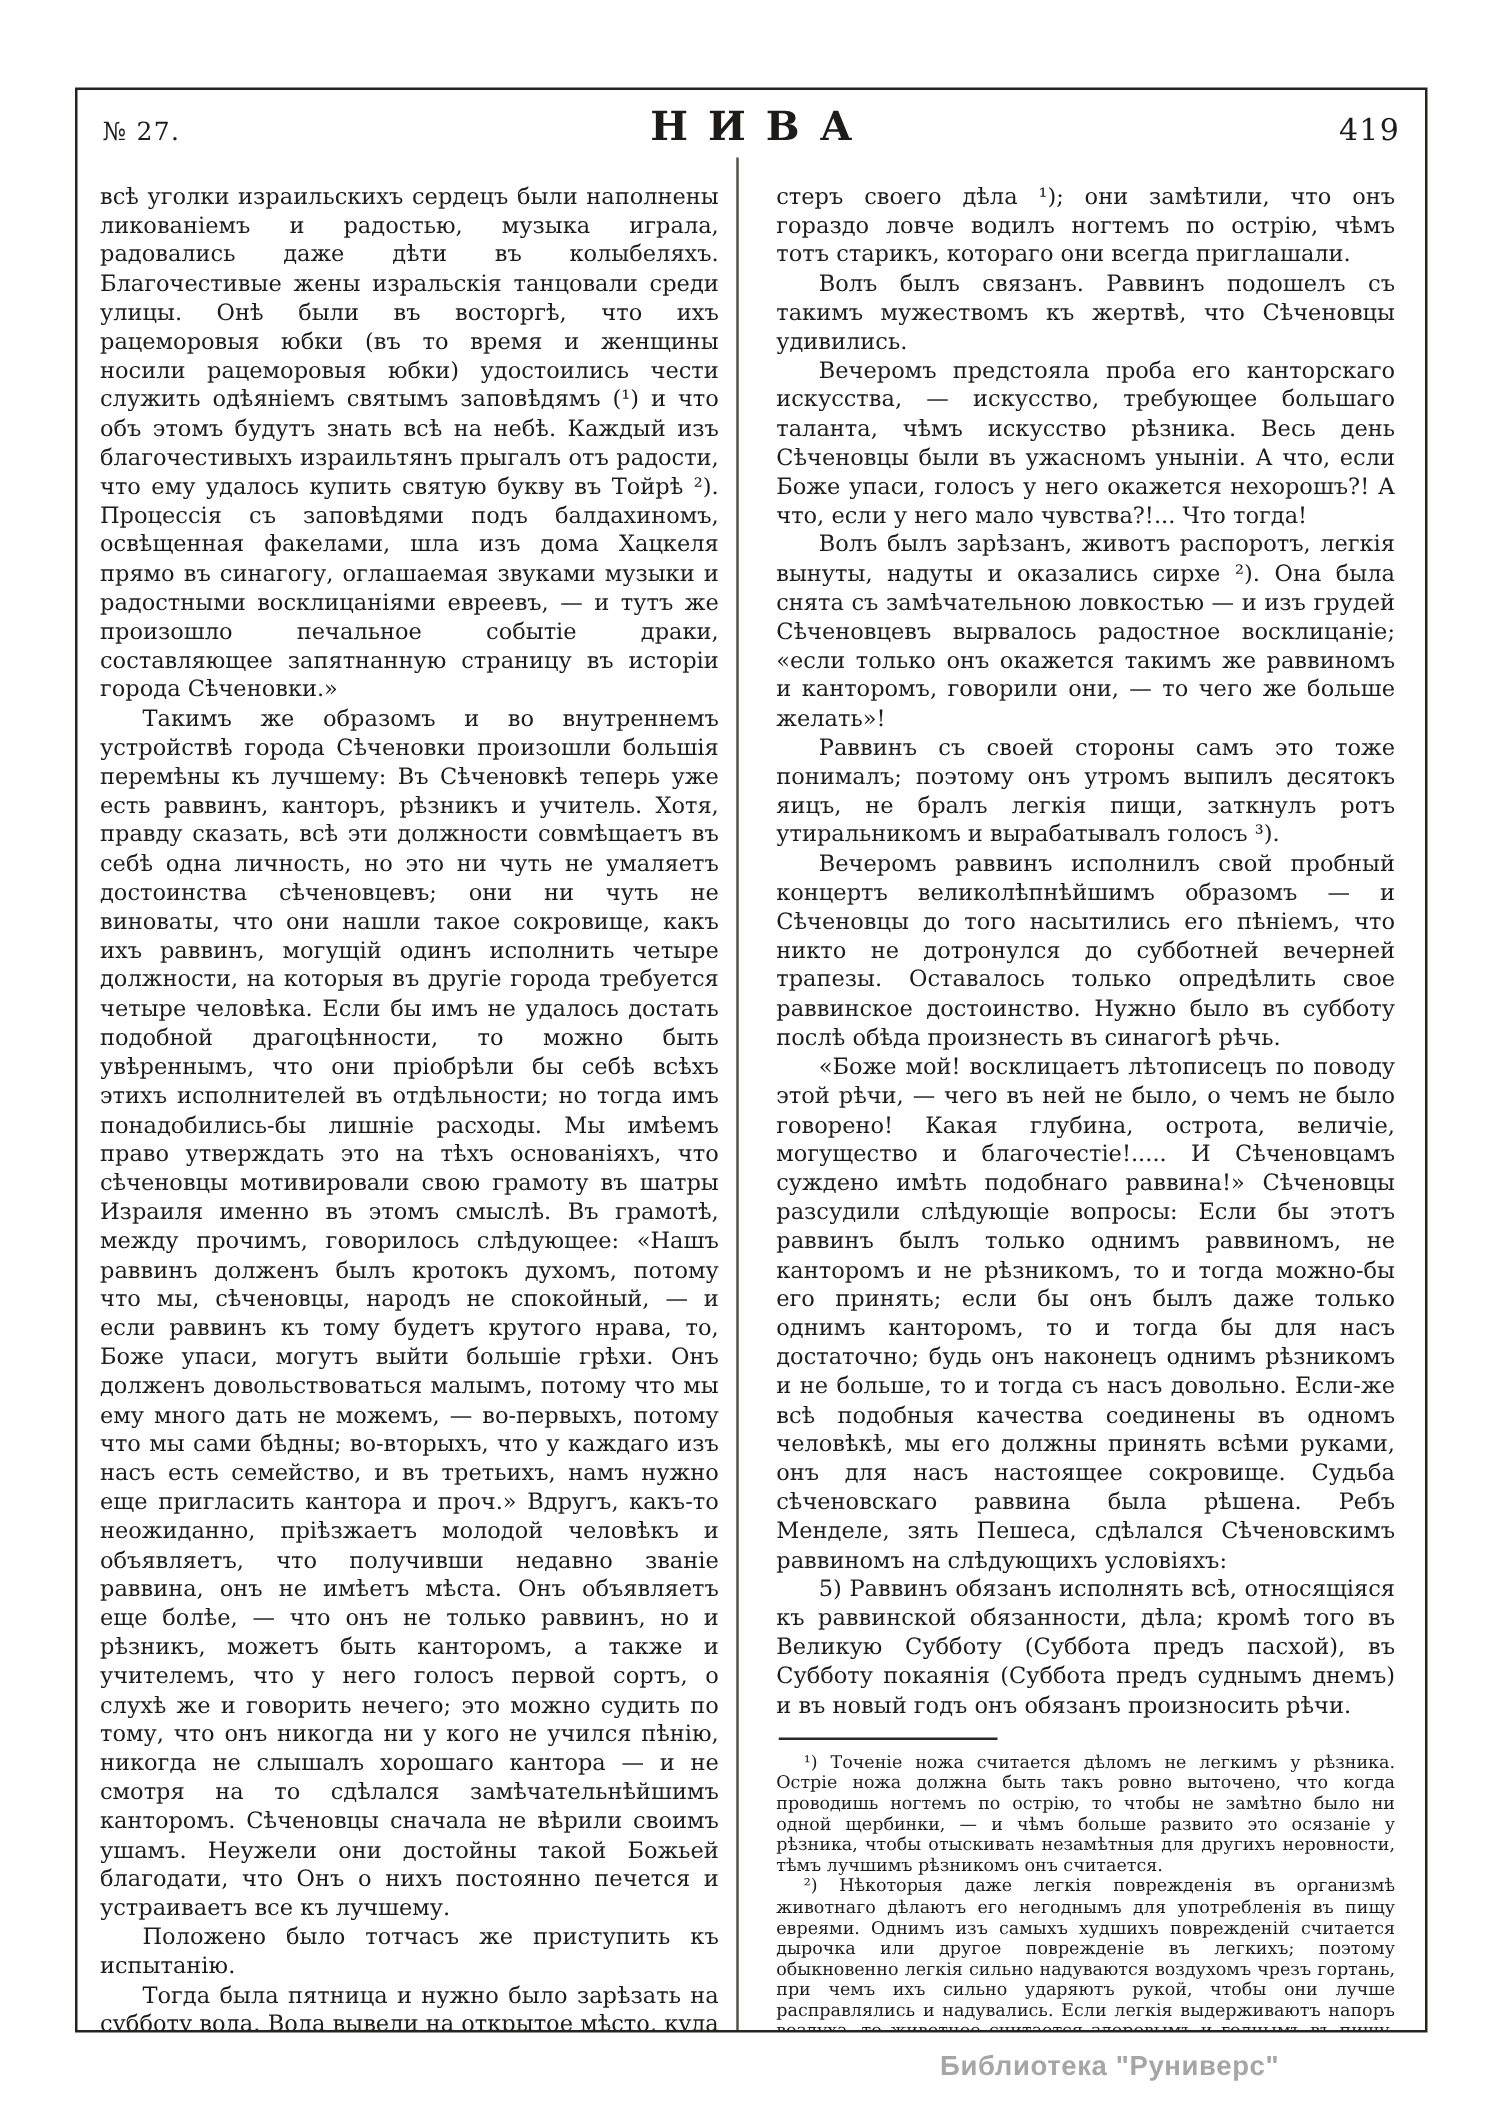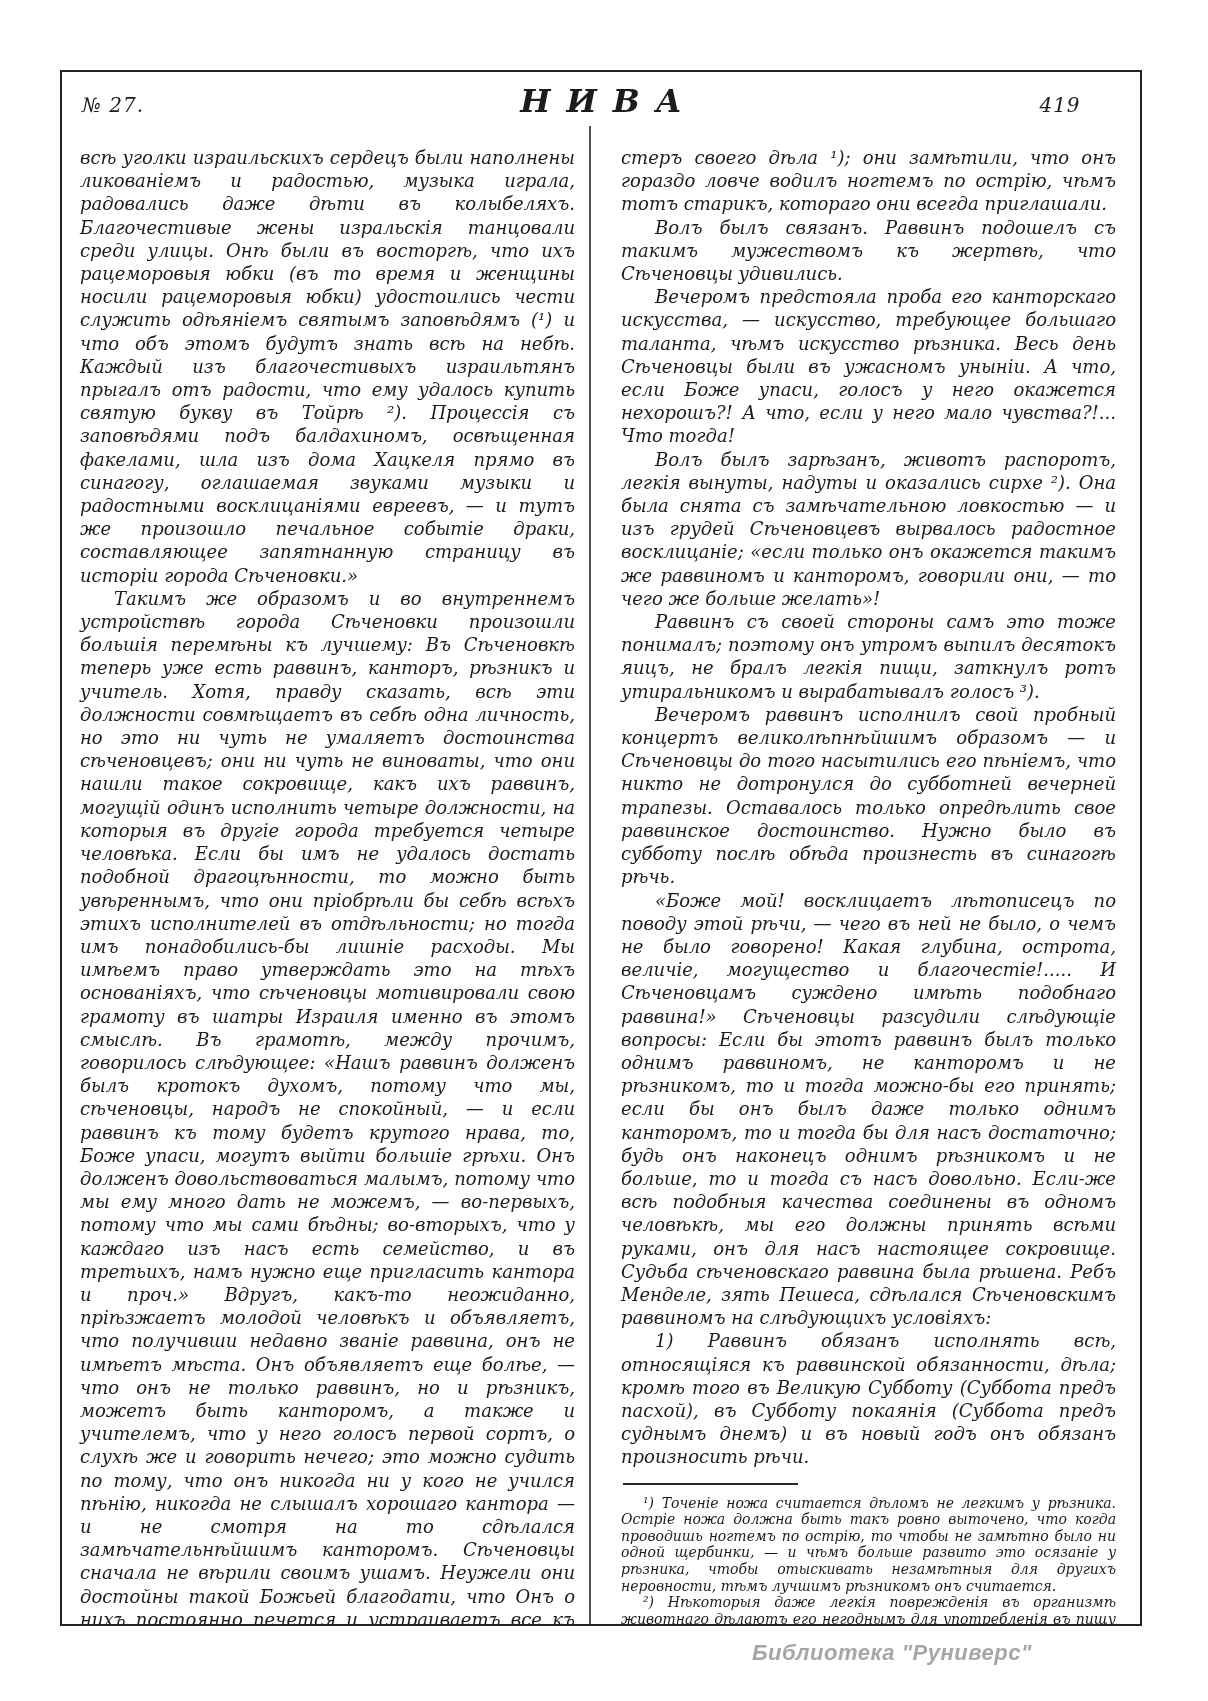--- a/index.html
+++ b/index.html
@@ -3,38 +3,37 @@
 <meta charset="utf-8">
 <style>
   html, body { margin: 0; padding: 0; background: #ffffff; }
   .page {
     position: relative;
     width: 1208px; height: 1701px;
     background: #ffffff;
     font-family: "DejaVu Serif", "Liberation Serif", serif;
     color: #1d1c1a;
     overflow: hidden;
-    font-style: italic;
   }
   .frame {
     position: absolute;
     left: 60px; top: 70px;
     width: 1082px; height: 1556px;
     border: 2px solid #26241f;
     box-sizing: border-box;
     display: flex; flex-direction: column;
     overflow: hidden;
     background: #ffffff;
   }
   .masthead {
     display: flex; align-items: baseline;
     padding: 10px 20px 2px 20px;
   }
   .masthead .side { width: 120px; font-size: 20px; letter-spacing: 1px; }
-  .masthead .side.right { text-align: center; font-size: 20px; }
+  .masthead .side.right { text-align: right; font-size: 24px; }
   .masthead .title {
     flex: 1; text-align: center;
     font-size: 32px; font-weight: bold;
     letter-spacing: 16px; text-indent: 16px;
   }
   .masthead-rule {
     height: 4px; background: #201e1a;
     margin: 4px 2px 0 2px;
   }
   .columns {
@@ -96,21 +95,21 @@
 
       <div class="col">
         <div class="body-text">
             <p class="para no-indent">стеръ своего дѣла ¹); они замѣтили, что онъ гораздо ловче водилъ ногтемъ по острію, чѣмъ тотъ старикъ, котораго они всегда приглашали.</p>
             <p class="para">Волъ былъ связанъ. Раввинъ подошелъ съ такимъ мужествомъ къ жертвѣ, что Сѣченовцы удивились.</p>
             <p class="para">Вечеромъ предстояла проба его канторскаго искусства, — искусство, требующее большаго таланта, чѣмъ искусство рѣзника. Весь день Сѣченовцы были въ ужасномъ уныніи. А что, если Боже упаси, голосъ у него окажется нехорошъ?! А что, если у него мало чувства?!... Что тогда!</p>
             <p class="para">Волъ былъ зарѣзанъ, животъ распоротъ, легкія вынуты, надуты и оказались сирхе ²). Она была снята съ замѣчательною ловкостью — и изъ грудей Сѣченовцевъ вырвалось радостное восклицаніе; «если только онъ окажется такимъ же раввиномъ и канторомъ, говорили они, — то чего же больше желать»!</p>
             <p class="para">Раввинъ съ своей стороны самъ это тоже понималъ; поэтому онъ утромъ выпилъ десятокъ яицъ, не бралъ легкія пищи, заткнулъ ротъ утиральникомъ и вырабатывалъ голосъ ³).</p>
             <p class="para">Вечеромъ раввинъ исполнилъ свой пробный концертъ великолѣпнѣйшимъ образомъ — и Сѣченовцы до того насытились его пѣніемъ, что никто не дотронулся до субботней вечерней трапезы. Оставалось только опредѣлить свое раввинское достоинство. Нужно было въ субботу послѣ обѣда произнесть въ синагогѣ рѣчь.</p>
             <p class="para">«Боже мой! восклицаетъ лѣтописецъ по поводу этой рѣчи, — чего въ ней не было, о чемъ не было говорено! Какая глубина, острота, величіе, могущество и благочестіе!..... И Сѣченовцамъ суждено имѣть подобнаго раввина!» Сѣченовцы разсудили слѣдующіе вопросы: Если бы этотъ раввинъ былъ только однимъ раввиномъ, не канторомъ и не рѣзникомъ, то и тогда можно-бы его принять; если бы онъ былъ даже только однимъ канторомъ, то и тогда бы для насъ достаточно; будь онъ наконецъ однимъ рѣзникомъ и не больше, то и тогда съ насъ довольно. Если-же всѣ подобныя качества соединены въ одномъ человѣкѣ, мы его должны принять всѣми руками, онъ для насъ настоящее сокровище. Судьба сѣченовскаго раввина была рѣшена. Ребъ Менделе, зять Пешеса, сдѣлался Сѣченовскимъ раввиномъ на слѣдующихъ условіяхъ:</p>
-            <p class="para">1) Раввинъ обязанъ исполнять всѣ, относящіяся къ раввинской обязанности, дѣла; кромѣ того въ Великую Субботу (Суббота предъ пасхой), въ Субботу покаянія (Суббота предъ суднымъ днемъ) и въ новый годъ онъ обязанъ произносить рѣчи.</p>
+            <p class="para">5) Раввинъ обязанъ исполнять всѣ, относящіяся къ раввинской обязанности, дѣла; кромѣ того въ Великую Субботу (Суббота предъ пасхой), въ Субботу покаянія (Суббота предъ суднымъ днемъ) и въ новый годъ онъ обязанъ произносить рѣчи.</p>
           </div>
         <div class="fn-sep"></div>
         <div class="footnotes">
             <p class="footnote">¹) Точеніе ножа считается дѣломъ не легкимъ у рѣзника. Остріе ножа должна быть такъ ровно выточено, что когда проводишь ногтемъ по острію, то чтобы не замѣтно было ни одной щербинки, — и чѣмъ больше развито это осязаніе у рѣзника, чтобы отыскивать незамѣтныя для другихъ неровности, тѣмъ лучшимъ рѣзникомъ онъ считается.</p>
             <p class="footnote">²) Нѣкоторыя даже легкія поврежденія въ организмѣ животнаго дѣлаютъ его негоднымъ для употребленія въ пищу евреями. Однимъ изъ самыхъ худшихъ поврежденій считается дырочка или другое поврежденіе въ легкихъ; поэтому обыкновенно легкія сильно надуваются воздухомъ чрезъ гортань, при чемъ ихъ сильно ударяютъ рукой, чтобы они лучше расправлялись и надувались. Если легкія выдерживаютъ напоръ воздуха, то животное считается здоровымъ и годнымъ въ пищу. Если на легкихъ иногда случается наростъ кожицы, то эта кожица называется сирхой; снять ее осторожно, не задѣвая кожи легкихъ, считается весьма труднымъ дѣломъ и искусствомъ рѣзника, — безъ этого мясо быка не можетъ быть употреблено въ пищу.</p>
           </div>
       </div>
     </div>
   </div>
 

